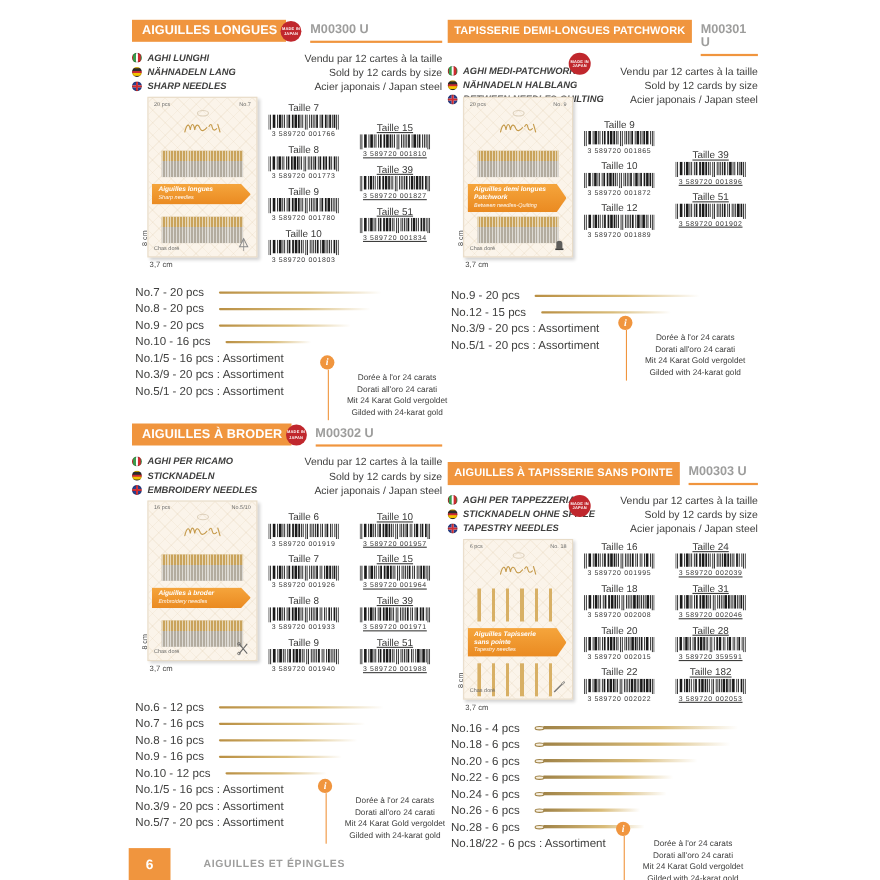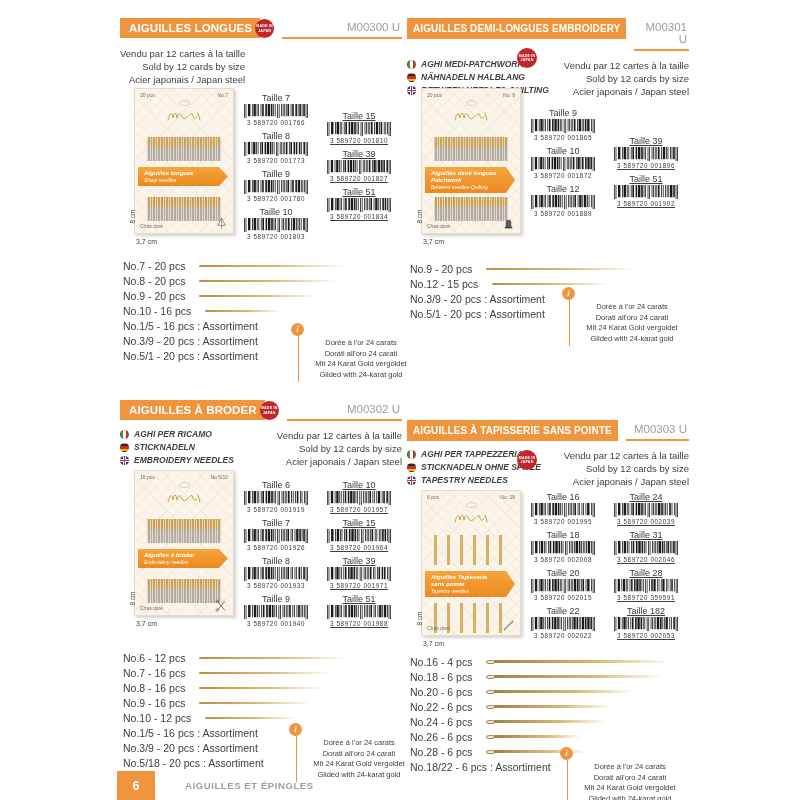--- a/index.html
+++ b/index.html
@@ -3,29 +3,29 @@
 <meta charset="utf-8">
 <style>
   html,body{margin:0;padding:0;background:#fff;}
   .page{position:relative;width:800px;height:800px;background:#fff;overflow:hidden;
         font-family:"Liberation Sans",sans-serif;color:#3E3E3D;}
 
   
   .section{position:absolute;width:282px;height:392px;}
   .s0{left:120px;top:18px;}
   .s1{left:407px;top:18px;}
-  .s2{left:120px;top:400px;}
+  .s2{left:120px;top:385px;}
   .s3{left:407px;top:420px;}
 
   
   .header-row{display:flex;align-items:flex-start;}
   .title-bar{background:#F0953E;color:#fff;font-weight:bold;font-size:11.5px;
              padding:4px 8px 4px 9px;white-space:nowrap;letter-spacing:.1px;}
   .s1 .title-bar,.s3 .title-bar{font-size:10px;padding:5px 6px;}
-  .code{flex:1;text-align:right;color:#9D9D9C;font-weight:normal;font-size:11.5px;
+  .code{flex:1;color:#9D9D9C;font-weight:bold;font-size:11.5px;
         border-bottom:2px solid #F0953E;padding:3px 2px 4px 0;margin-left:8px;}
 
   .badge{width:19px;height:19px;border-radius:50%;background:#C0272D;color:#fff;
          display:flex;flex-direction:column;align-items:center;justify-content:center;
          font-weight:bold;font-size:3.6px;line-height:4.4px;letter-spacing:.2px;
          text-align:center;flex:none;z-index:2;}
   .bih .badge{margin-left:-5px;margin-top:1px;}
   .section:not(.bih) .badge{position:absolute;left:110px;top:30px;width:20px;height:20px;}
 
   
@@ -130,20 +130,34 @@
     <div class="header-row">
       <div class="title-bar title">AIGUILLES LONGUES</div>
       <div class="badge">
         <span class="b1">MADE IN</span>
         <span class="b2">JAPAN</span>
       </div>
       <div class="code">M00300 U</div>
     </div>
 
     <div class="sub-row">
+      <div class="langs">
+            <div class="lang">
+              <span class="flag flag-italy"></span>
+              <span class="lang-label">AGHI LUNGHI</span>
+            </div>
+            <div class="lang">
+              <span class="flag flag-germany"></span>
+              <span class="lang-label">NÄHNADELN LANG</span>
+            </div>
+            <div class="lang">
+              <span class="flag flag-uk"></span>
+              <span class="lang-label">SHARP NEEDLES</span>
+            </div>
+          </div>
       <div class="sell">
             <div>Vendu par 12 cartes à la taille</div>
             <div>Sold by 12 cards by size</div>
             <div>Acier japonais / Japan steel</div>
           </div>
     </div>
 
     <div class="card-wrap">
       <div class="card">
         <div class="card-top">
@@ -463,21 +477,21 @@
             <div>Dorée à l'or 24 carats</div>
             <div>Dorati all'oro 24 carati</div>
             <div>Mit 24 Karat Gold vergoldet</div>
             <div>Gilded with 24-karat gold</div>
           </div>
     </div>
   </div>
 
   <div class="section s1">
     <div class="header-row">
-      <div class="title-bar title">AIGUILLES DEMI-LONGUES EMBROIDERY</div>
+      <div class="title-bar title">TAPISSERIE DEMI-LONGUES PATCHWORK</div>
       <div class="badge">
         <span class="b1">MADE IN</span>
         <span class="b2">JAPAN</span>
       </div>
       <div class="code">M00301 U</div>
     </div>
 
     <div class="sub-row">
       <div class="langs">
             <div class="lang">
@@ -1117,21 +1131,21 @@
             <span class="item-text"><span>No.10 - </span><b>12</b><span> pcs</span></span>
             <span class="needle thin-needle" style="width: 92px;"></span>
           </div>
           <div class="item">
             <span class="item-text"><span>No.1/5 - </span><b>16</b><span> pcs : Assortiment</span></span>
           </div>
           <div class="item">
             <span class="item-text"><span>No.3/9 - </span><b>20</b><span> pcs : Assortiment</span></span>
           </div>
           <div class="item">
-            <span class="item-text"><span>No.5/18 - </span><b>20</b><span> pcs : Assortiment</span></span>
+            <span class="item-text"><span>No.5/7 - </span><b>20</b><span> pcs : Assortiment</span></span>
           </div>
         </div>
 
     <div class="note">
       <div class="i-icon">i</div>
       <div class="note-body">
             <div>Dorée à l'or 24 carats</div>
             <div>Dorati all'oro 24 carati</div>
             <div>Mit 24 Karat Gold vergoldet</div>
             <div>Gilded with 24-karat gold</div>

